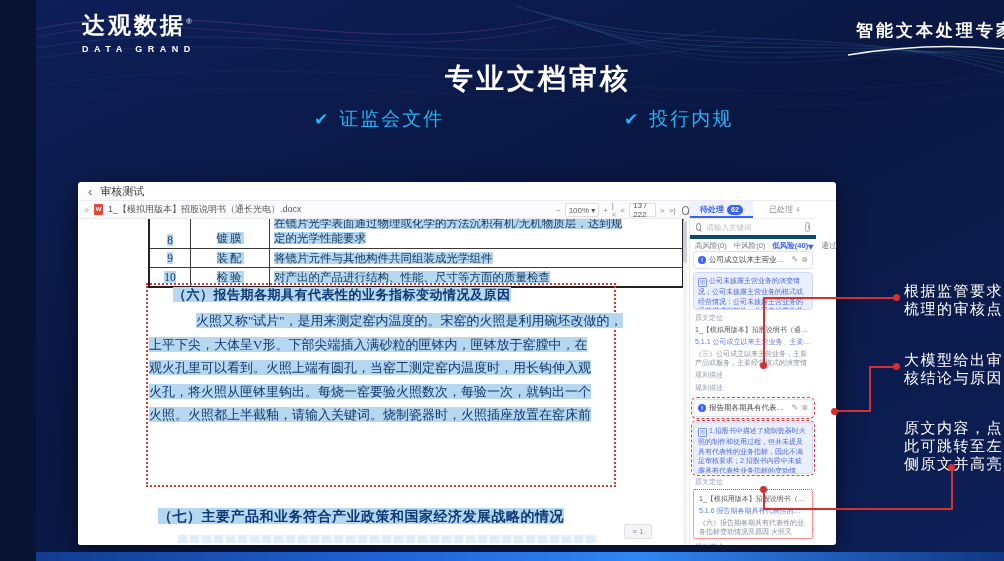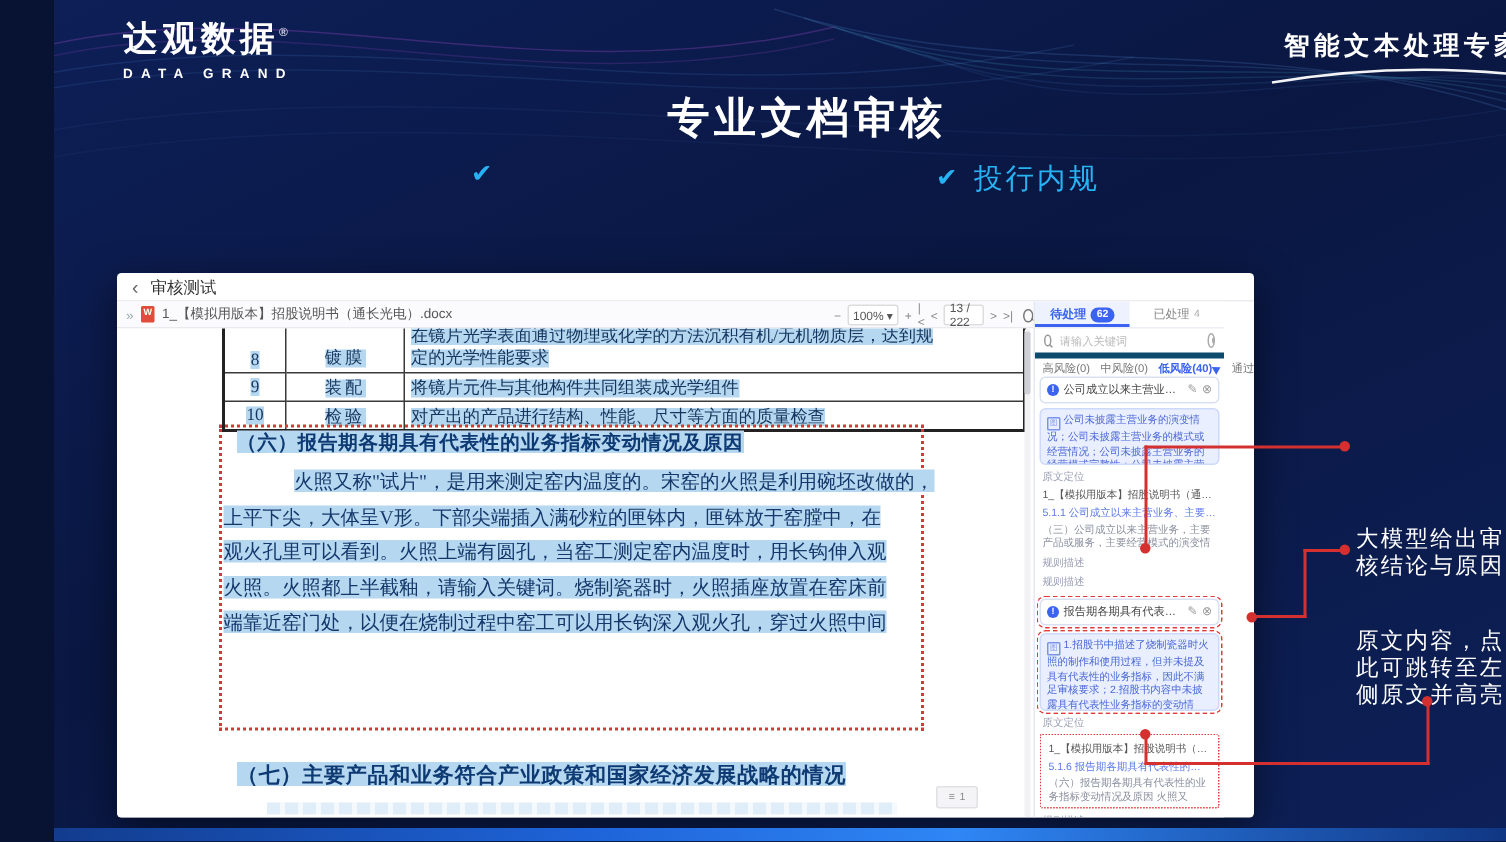--- a/index.html
+++ b/index.html
@@ -47,21 +47,21 @@
   .doc-table{position:absolute;left:70px;top:-13px;border-collapse:collapse;
     font-size:11.5px;color:#15355e;font-family:"Liberation Serif","DejaVu Serif",serif}
   .doc-table td{border:1px solid #3a3a3a;padding:0 4px;height:18px}
   .doc-table{border:2px solid #222}
   .td-no{width:32px;text-align:center}
   .td-name{width:70px;text-align:center;letter-spacing:2px}
   .td-desc{width:404px;text-align:left}
   .hl{background:#b5d8f0}
   .row8 td{height:38px;vertical-align:bottom;padding-bottom:2px}
   .red-box{position:absolute;left:68px;top:64px;width:470px;height:204px;border:2px dotted #d23a3a;box-sizing:border-box}
-  .h6{position:absolute;left:80px;top:67px;font-size:13px;font-weight:bold;color:#0e3a74;letter-spacing:.5px;
+  .h6{position:absolute;left:95px;top:67px;font-size:13px;font-weight:bold;color:#0e3a74;letter-spacing:.5px;
     font-family:"Liberation Sans","DejaVu Sans",sans-serif}
   .para{position:absolute;left:71px;top:90px;width:437px;font-size:13px;line-height:23.5px;
     color:#14386b;font-family:"Liberation Serif","DejaVu Serif",serif}
   .pline{white-space:nowrap}
   .pline.indent{padding-left:47px}
   .h7{position:absolute;left:80px;top:289px;font-size:14px;font-weight:bold;color:#0e3a74;letter-spacing:.5px}
   .faint-strip{position:absolute;left:100px;top:316px;width:420px;height:8px;opacity:.65;
     background:repeating-linear-gradient(90deg,#cfe4f5 0 9px,#eef6fc 9px 12px)}
   .page-badge{position:absolute;left:546px;top:305px;width:26px;height:13px;background:#f4f4f6;border:1px solid #e1e1e5;
     border-radius:2px;font-size:7px;color:#888;display:flex;align-items:center;justify-content:center;gap:3px}
@@ -141,20 +141,21 @@
   <div class="tagline">
     <div>智能文本处理专家</div>
     <svg width="170" height="12" viewBox="0 0 170 12" style="margin-top:3px">
       <path d="M2,10 Q85,-4 168,5" fill="none" stroke="#ffffff" stroke-width="1.6" stroke-opacity="0.95"></path>
     </svg>
   </div>
 
   <div class="page-title">专业文档审核</div>
   <div class="check-item c1">
     <span class="tick">✔</span>
+    <span>证监会文件</span>
   </div>
   <div class="check-item c2">
     <span class="tick">✔</span>
     <span>投行内规</span>
   </div>
 
   <div class="app">
 
     <div class="app-titlebar">
       <span class="back">‹</span>
@@ -205,22 +206,22 @@
       </tbody>
         </table>
 
       <div class="red-box"></div>
       <div class="h6"><span class="hl">（六）报告期各期具有代表性的业务指标变动情况及原因</span></div>
 
       <div class="para">
         <div class="pline indent"><span class="hl">火照又称"试片"，是用来测定窑内温度的。宋窑的火照是利用碗坯改做的，</span></div>
         <div class="pline"><span class="hl">上平下尖，大体呈V形。下部尖端插入满砂粒的匣钵内，匣钵放于窑膛中，在</span></div>
         <div class="pline"><span class="hl">观火孔里可以看到。火照上端有圆孔，当窑工测定窑内温度时，用长钩伸入观</span></div>
+        <div class="pline"><span class="hl">火孔，将火照从匣钵里钩出。每烧一窑要验火照数次，每验一次，就钩出一个</span></div>
         <div class="pline"><span class="hl">火照。火照都上半截釉，请输入关键词。烧制瓷器时，火照插座放置在窑床前</span></div>
-        <div class="pline"><span class="hl">端靠近窑门处，以便在烧制过程中窑工可以用长钩深入观火孔，穿过火照中间</span></div>
       </div>
 
       <div class="h7"><span class="hl">（七）主要产品和业务符合产业政策和国家经济发展战略的情况</span></div>
       <div class="faint-strip"></div>
 
       <div class="page-badge">
         <span>≡</span>
         <span>1</span>
       </div>
 
@@ -286,20 +287,24 @@
           <div class="p-doclink">1_【模拟用版本】招股说明书（通长光电）.docx</div>
           <div class="p-seclink">5.1.6 报告期各期具有代表性的业务指标变动情况及原因</div>
           <div class="p-excerpt">（六）报告期各期具有代表性的业务指标变动情况及原因 火照又称"试片"，是用来测定窑内温度的，宋窑的火照是利…</div>
         </div>
         <div class="p-label">规则描述</div>
 
       </div>
     </div>
   </div>
 
+  <div class="ann a1">
+    <div>根据监管要求</div>
+    <div>梳理的审核点</div>
+  </div>
   <div class="ann a2">
     <div>大模型给出审</div>
     <div>核结论与原因</div>
   </div>
   <div class="ann a3">
     <div>原文内容，点</div>
     <div>此可跳转至左</div>
     <div>侧原文并高亮</div>
   </div>
 

